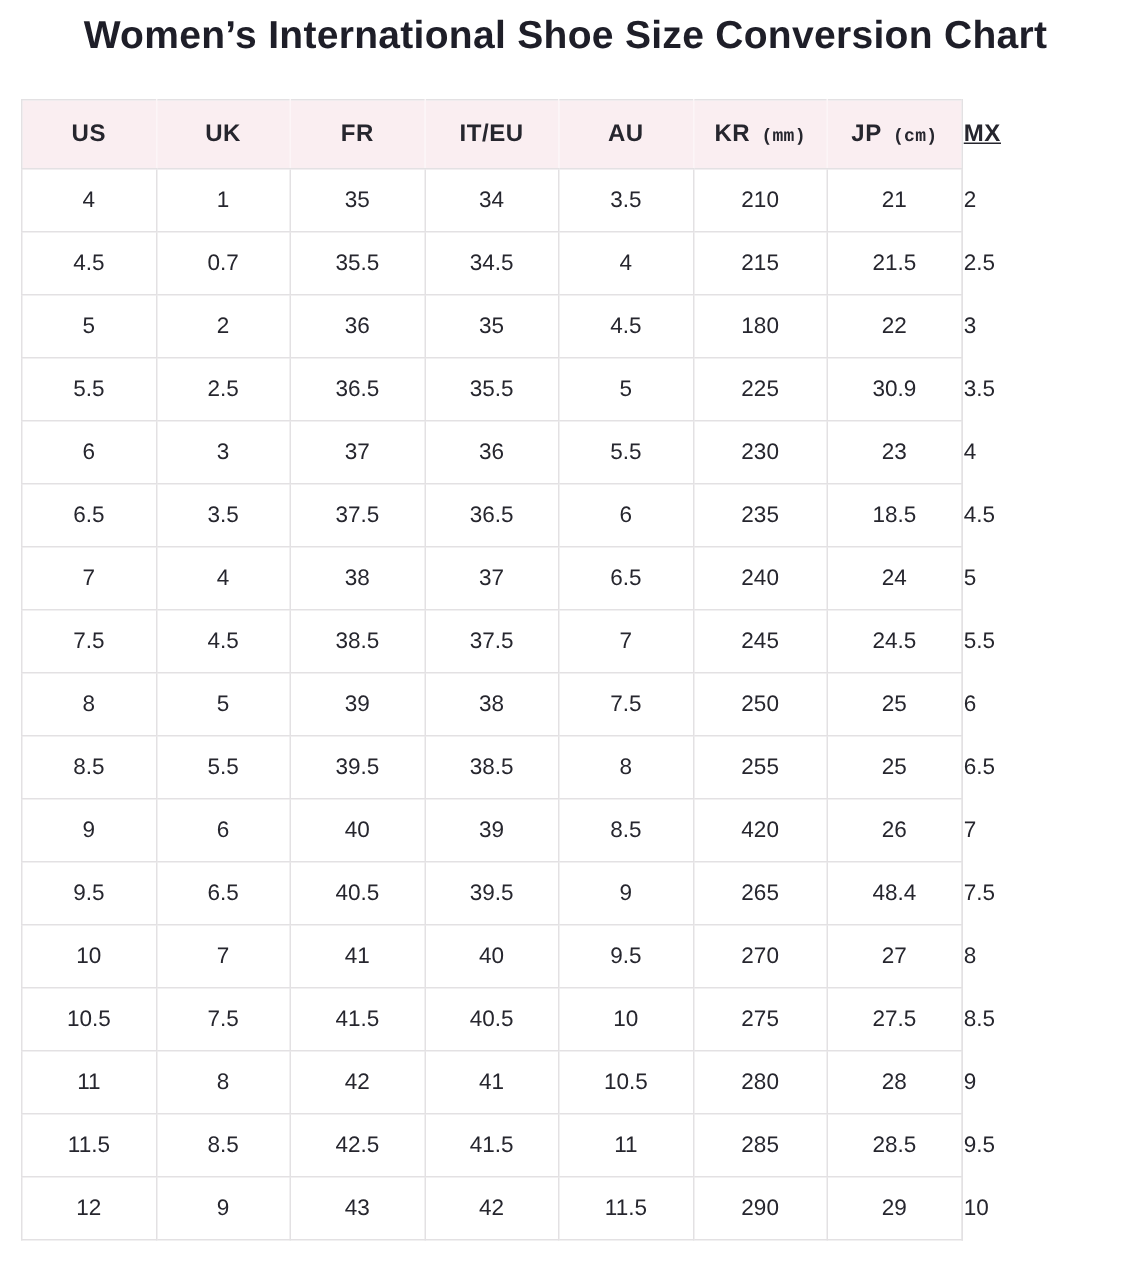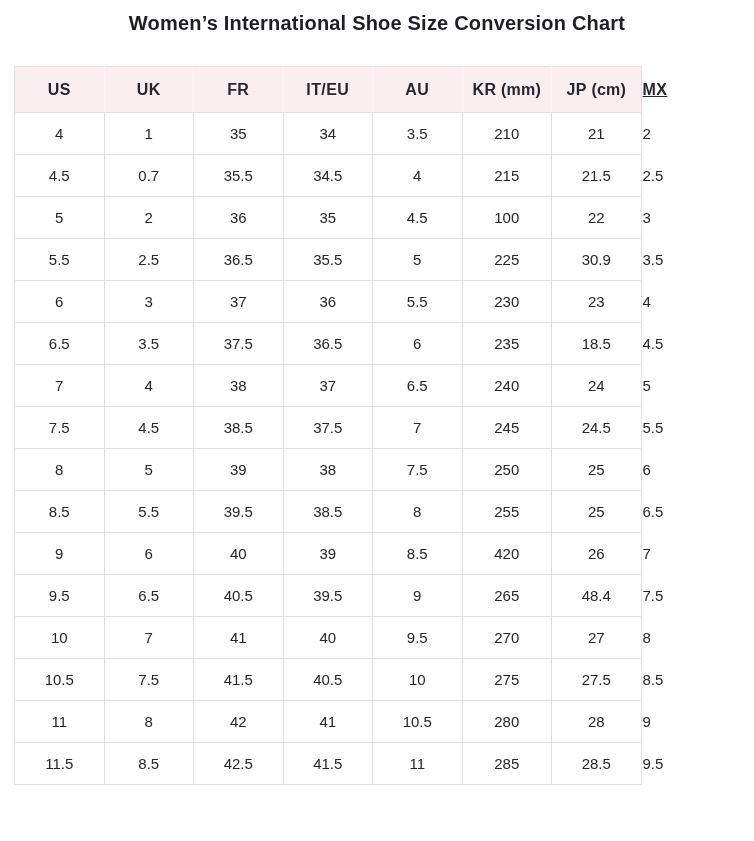--- a/index.html
+++ b/index.html
@@ -13,21 +13,21 @@
   }
   .page {
     width: 754px;
     height: 841px;
     background: var(--page-bg, #ffffff);
   }
   h1.chart-title {
     margin: 0;
     padding-top: 10px;
     text-align: center;
-    font-size: 20px;
+    font-size: 26px;
     line-height: 26px;
     font-weight: bold;
     letter-spacing: 0.2px;
     color: var(--title-color, #1e1e28);
   }
   .table-wrap {
     margin: 30px 14px 0 14px;
   }
   table.conversion-table {
     width: 575px;
@@ -44,23 +44,24 @@
     color: var(--text-color, #26262e);
     text-align: center;
     vertical-align: middle;
     border: 1px solid var(--border-color, #e3e1e3);
     border-left-color: #fcf5f7;
     border-right-color: #fcf5f7;
   }
   table.conversion-table th:first-child { border-left-color: var(--border-color, #e3e1e3); }
   table.conversion-table th:last-child { border-right-color: var(--border-color, #e3e1e3); text-decoration: underline; }
   table.conversion-table th .unit {
-    font-size: 16px;
+    font-size: 12px;
     font-weight: bold;
     letter-spacing: 0.2px;
+    font-family: Liberation Mono, monospace;
   }
   table.conversion-table td {
     background: #ffffff;
     height: 39px;
     font-size: 15px;
     color: var(--text-color, #26262e);
     text-align: center;
     vertical-align: middle;
     border: 1px solid var(--border-color, #e3e1e3);
   }
@@ -115,21 +116,21 @@
             <td>215</td>
             <td>21.5</td>
             <td>2.5</td>
           </tr>
           <tr>
             <td>5</td>
             <td>2</td>
             <td>36</td>
             <td>35</td>
             <td>4.5</td>
-            <td>100</td>
+            <td>180</td>
             <td>22</td>
             <td>3</td>
           </tr>
           <tr>
             <td>5.5</td>
             <td>2.5</td>
             <td>36.5</td>
             <td>35.5</td>
             <td>5</td>
             <td>225</td>
@@ -249,16 +250,26 @@
           <tr>
             <td>11.5</td>
             <td>8.5</td>
             <td>42.5</td>
             <td>41.5</td>
             <td>11</td>
             <td>285</td>
             <td>28.5</td>
             <td>9.5</td>
           </tr>
+          <tr>
+            <td>12</td>
+            <td>9</td>
+            <td>43</td>
+            <td>42</td>
+            <td>11.5</td>
+            <td>290</td>
+            <td>29</td>
+            <td>10</td>
+          </tr>
         </tbody>
     </table>
   </div>
 </div>
 
 </body></html>

